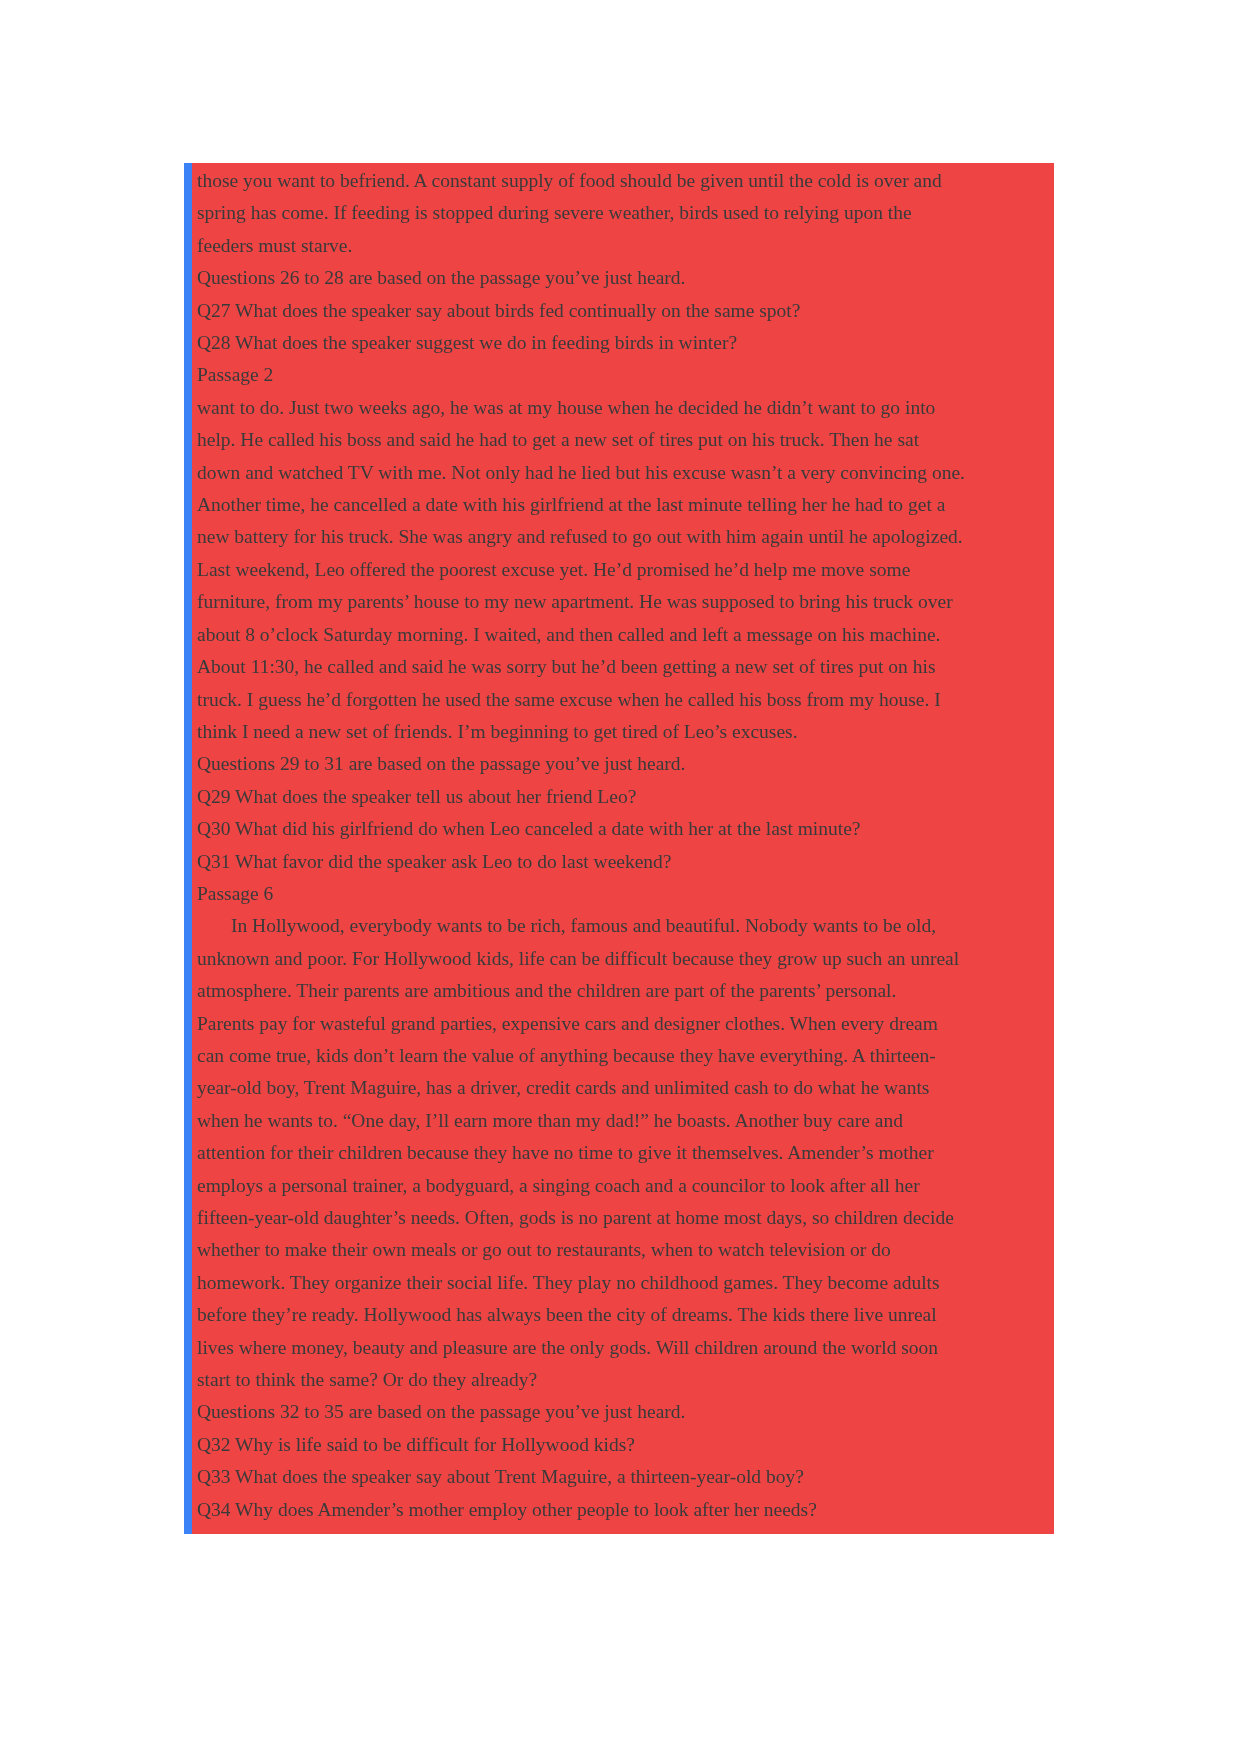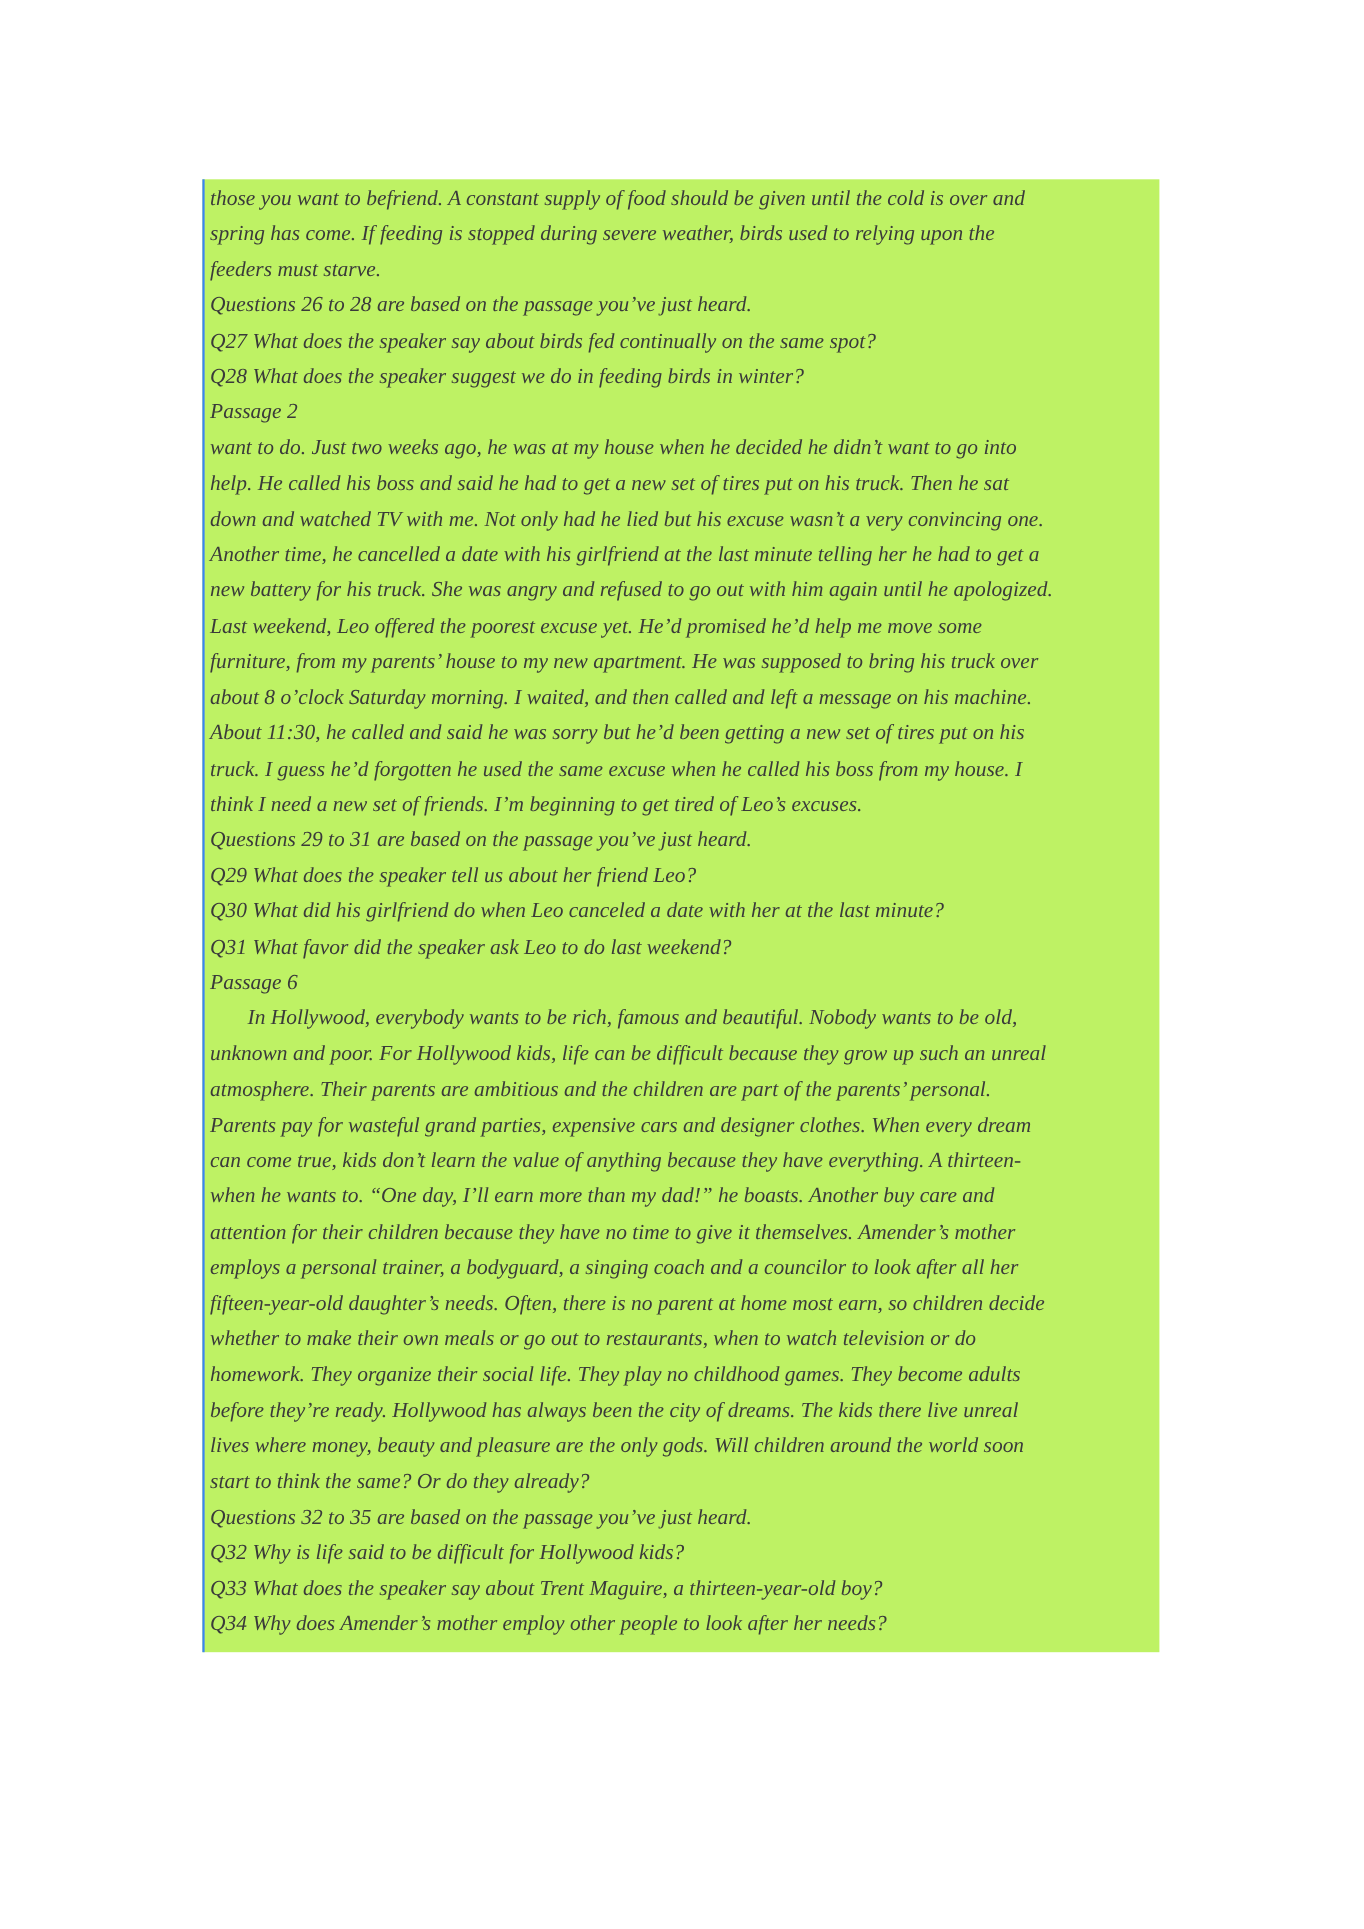--- a/index.html
+++ b/index.html
@@ -13,24 +13,23 @@
     height: 1754px;
     background: #ffffff;
     overflow: hidden;
   }
   .text-block {
     position: absolute;
     left: 184px;
     top: 163px;
     width: 870px;
     box-sizing: border-box;
-    border-left: 2px solid #3b82f6;
-    background: #bef264;
+    border-left: 8px solid #3b82f6;
+    background: #ef4444;
     padding: 2px 6px 8px 5px;
-    font-style: italic;
   }
   .line {
     font-family: "Liberation Serif", "DejaVu Serif", serif;
     font-size: 19.5px;
     line-height: 32.4px;
     color: #3a3a3a;
     white-space: nowrap;
   }
   .indent-a { padding-left: 27px; }
   .indent-b { padding-left: 34px; }
@@ -61,24 +60,25 @@
     <div class="line">Questions 29 to 31 are based on the passage you’ve just heard.</div>
     <div class="line">Q29 What does the speaker tell us about her friend Leo?</div>
     <div class="line">Q30 What did his girlfriend do when Leo canceled a date with her at the last minute?</div>
     <div class="line">Q31 What favor did the speaker ask Leo to do last weekend?</div>
     <div class="line">Passage 6</div>
     <div class="line indent-b">In Hollywood, everybody wants to be rich, famous and beautiful. Nobody wants to be old,</div>
     <div class="line">unknown and poor. For Hollywood kids, life can be difficult because they grow up such an unreal</div>
     <div class="line">atmosphere. Their parents are ambitious and the children are part of the parents’ personal.</div>
     <div class="line">Parents pay for wasteful grand parties, expensive cars and designer clothes. When every dream</div>
     <div class="line">can come true, kids don’t learn the value of anything because they have everything. A thirteen-</div>
+    <div class="line">year-old boy, Trent Maguire, has a driver, credit cards and unlimited cash to do what he wants</div>
     <div class="line">when he wants to. “One day, I’ll earn more than my dad!” he boasts. Another buy care and</div>
     <div class="line">attention for their children because they have no time to give it themselves. Amender’s mother</div>
     <div class="line">employs a personal trainer, a bodyguard, a singing coach and a councilor to look after all her</div>
-    <div class="line">fifteen-year-old daughter’s needs. Often, there is no parent at home most earn, so children decide</div>
+    <div class="line">fifteen-year-old daughter’s needs. Often, gods is no parent at home most days, so children decide</div>
     <div class="line">whether to make their own meals or go out to restaurants, when to watch television or do</div>
     <div class="line">homework. They organize their social life. They play no childhood games. They become adults</div>
     <div class="line">before they’re ready. Hollywood has always been the city of dreams. The kids there live unreal</div>
     <div class="line">lives where money, beauty and pleasure are the only gods. Will children around the world soon</div>
     <div class="line">start to think the same? Or do they already?</div>
     <div class="line">Questions 32 to 35 are based on the passage you’ve just heard.</div>
     <div class="line">Q32 Why is life said to be difficult for Hollywood kids?</div>
     <div class="line">Q33 What does the speaker say about Trent Maguire, a thirteen-year-old boy?</div>
     <div class="line">Q34 Why does Amender’s mother employ other people to look after her needs?</div>
   </div>

